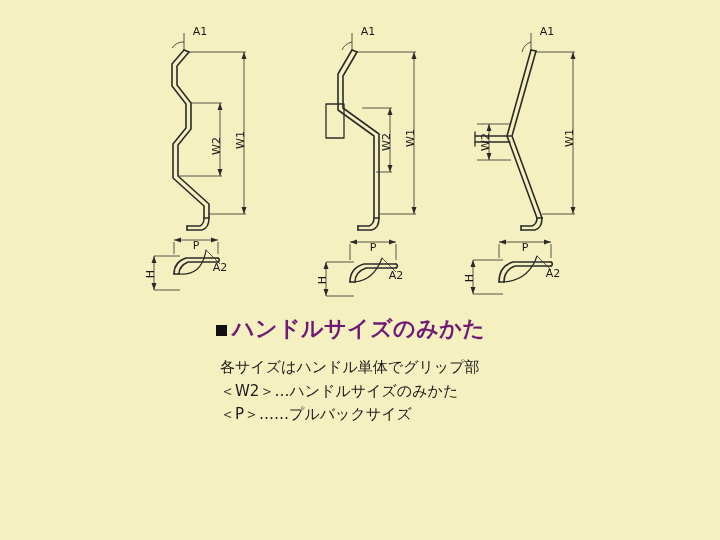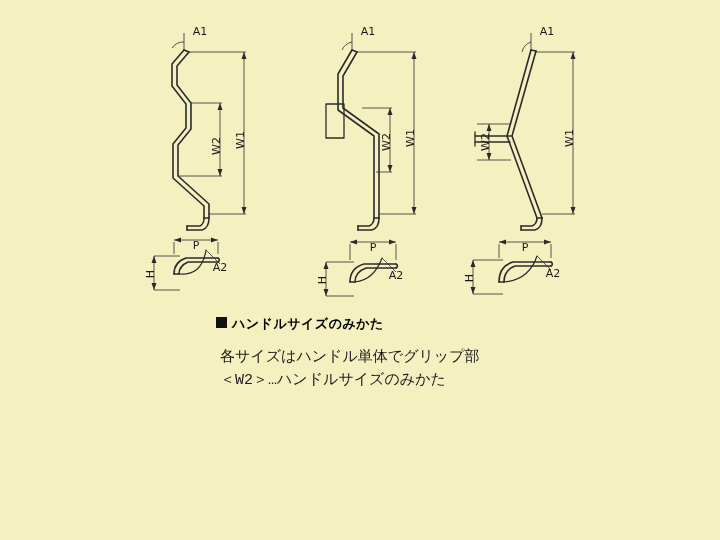--- a/index.html
+++ b/index.html
@@ -14,43 +14,43 @@
   .panel{position:absolute;}
   svg{display:block;overflow:visible;}
   
   #legend{
     position:absolute;
     left:216px;
     top:316px;
     width:480px;
   }
   #legend-title{
-    font-size:13px;
+    font-size:22px;
     font-weight:bold;
-    color:#000000;
+    color:#701a75;
     letter-spacing:0.5px;
     margin:0 0 14px 0;
     line-height:1.2;
   }
   #legend-title .sq{
     display:inline-block;
     width:11px;height:11px;
     background:#111;
     margin-right:5px;
     vertical-align:baseline;
     position:relative;
     top:0px;
   }
   #legend-body{
     font-size:15px;
     line-height:1.55;
     color:#1a1a1a;
     padding-left:4px;
   }
-  #legend-body div{white-space:nowrap;font-family:Liberation Mono, monospace;}
+  #legend-body div{white-space:nowrap;}
 </style>
 </head>
 <body>
 
 <div id="stage">
 
   <div class="panel" style="left:140px;top:28px;">
     <svg width="130" height="280" viewBox="0 0 130 280">
       <g fill="none" stroke="#2b2b2b" stroke-width="1.6" stroke-linejoin="round" stroke-linecap="round">
 
@@ -247,16 +247,17 @@
     </svg>
   </div>
 
   <div id="legend">
     <div id="legend-title">
       <span class="sq"></span><span>ハンドルサイズのみかた</span>
     </div>
     <div id="legend-body">
       <div>各サイズはハンドル単体でグリップ部</div>
       <div>＜W2＞…ハンドルサイズのみかた</div>
+      <div>＜P＞……プルバックサイズ</div>
     </div>
   </div>
 
 </div>
 
 </body></html>

